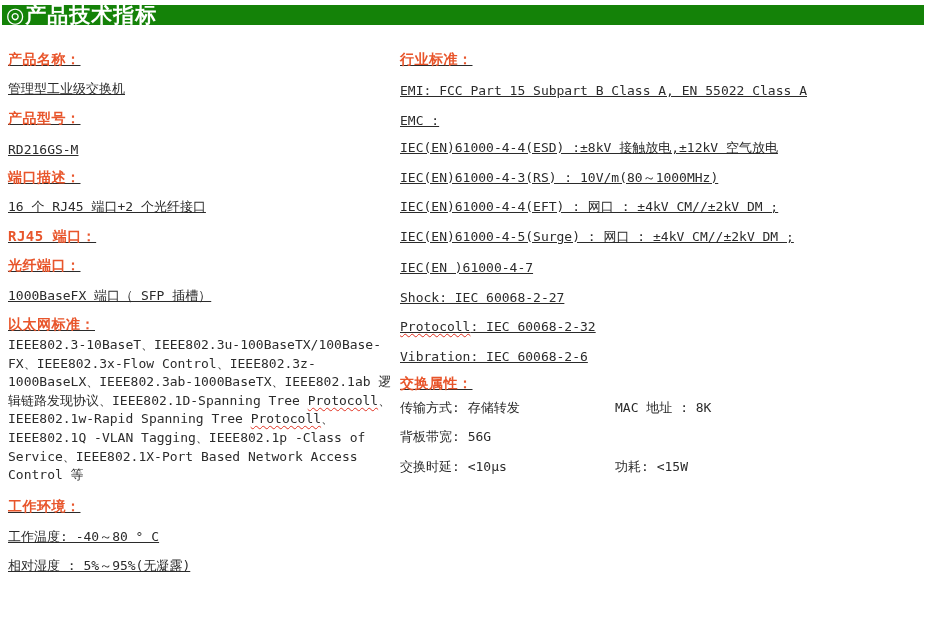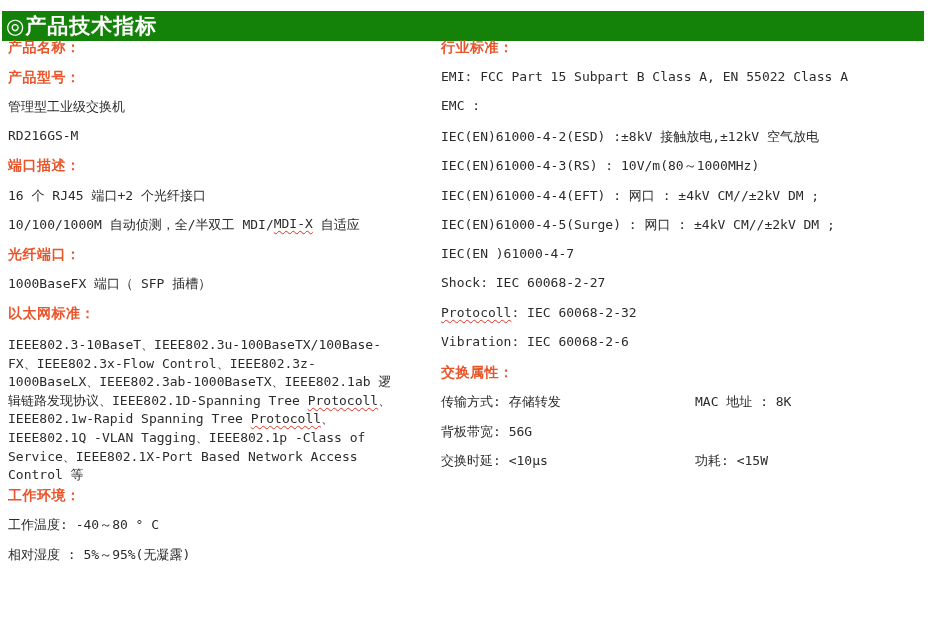--- a/index.html
+++ b/index.html
@@ -17,24 +17,24 @@
   }
   .page {
     position: relative;
     width: 931px;
     height: 619px;
     background: #ffffff;
     overflow: hidden;
   }
   .header-bar {
     position: absolute;
-    top: 11px;
+    top: 5px;
     left: 2px;
     width: 922px;
-    height: 30px;
+    height: 20px;
     background: var(--header-bg);
     display: flex;
     align-items: center;
   }
   .header-title {
     color: #ffffff;
     font-weight: bold;
     font-size: 21px;
     font-family: "DejaVu Sans", sans-serif;
     padding-left: 4px;
@@ -43,26 +43,27 @@
   }
   .content {
     position: absolute;
     top: 39px;
     left: 8px;
     width: 915px;
     display: flex;
     align-items: flex-start;
   }
   .col-left  { width: 392px; flex: none; }
-  .col-right { flex: 1; min-width: 0; margin-left: 41px; }
+  .col-right { flex: 1; min-width: 0; }
   .line {
     height: 29.5px;
     display: flex;
-    align-items: flex-start;
+    align-items: flex-end;
     white-space: pre;
+    text-decoration: underline;
   }
   .sec-label {
     color: var(--label-orange);
     font-weight: bold;
     font-size: 14px;
     letter-spacing: 0.5px;
   }
   .para {
     width: 392px;
     line-height: 18.6px;
@@ -73,55 +74,54 @@
   .wavy {
     text-decoration: underline;
     text-decoration-style: wavy;
     text-decoration-color: var(--underline-red);
     text-decoration-thickness: 1px;
     text-underline-offset: 2px;
   }
   .pair-row {
     height: 29.5px;
     display: flex;
-    align-items: flex-start;
+    align-items: center;
     white-space: pre;
-    gap: 39px;
   }
   .pair-left { width: 215px; flex: none; }
 </style>
 </head>
 <body>
 
 <div class="page">
 
   <div class="header-bar">
     <span class="header-title">◎产品技术指标</span>
   </div>
 
   <div class="content">
 
     <div class="col-left">
       <div class="line">
         <span class="sec-label">产品名称：</span>
       </div>
+      <div class="line">管理型工业级交换机</div>
+
       <div class="line">
         <span class="sec-label">产品型号：</span>
       </div>
-
-      <div class="line">管理型工业级交换机</div>
       <div class="line">RD216GS-M</div>
 
       <div class="line">
         <span class="sec-label">端口描述：</span>
       </div>
       <div class="line">16 个 RJ45 端口+2 个光纤接口</div>
 
       <div class="line">
-        <span>10/100/1000M 自动侦测，全/半双工 MDI/</span><span class="wavy">MDI-X</span><span> 自适应</span>
+        <span class="sec-label">RJ45 端口：</span>
       </div>
 
       <div class="line">
         <span class="sec-label">光纤端口：</span>
       </div>
       <div class="line">1000BaseFX 端口（ SFP 插槽）</div>
 
       <div class="line">
         <span class="sec-label">以太网标准：</span>
       </div>
@@ -136,21 +136,21 @@
       <div class="line">相对湿度 : 5%～95%(无凝露)</div>
     </div>
 
     <div class="col-right">
       <div class="line">
         <span class="sec-label">行业标准：</span>
       </div>
       <div class="line">EMI: FCC Part 15 Subpart B Class A, EN 55022 Class A</div>
       <div class="line">EMC :</div>
 
-      <div class="line">IEC(EN)61000-4-2(ESD) :±8kV 接触放电,±12kV 空气放电</div>
+      <div class="line">IEC(EN)61000-4-4(ESD) :±8kV 接触放电,±12kV 空气放电</div>
       <div class="line">IEC(EN)61000-4-3(RS) : 10V/m(80～1000MHz)</div>
       <div class="line">IEC(EN)61000-4-4(EFT) : 网口 : ±4kV CM//±2kV DM ;</div>
       <div class="line">IEC(EN)61000-4-5(Surge) : 网口 : ±4kV CM//±2kV DM ;</div>
       <div class="line">IEC(EN )61000-4-7</div>
 
       <div class="line">Shock: IEC 60068-2-27</div>
       <div class="line">
         <span class="wavy">Protocoll</span><span>: IEC 60068-2-32</span>
       </div>
       <div class="line">Vibration: IEC 60068-2-6</div>

